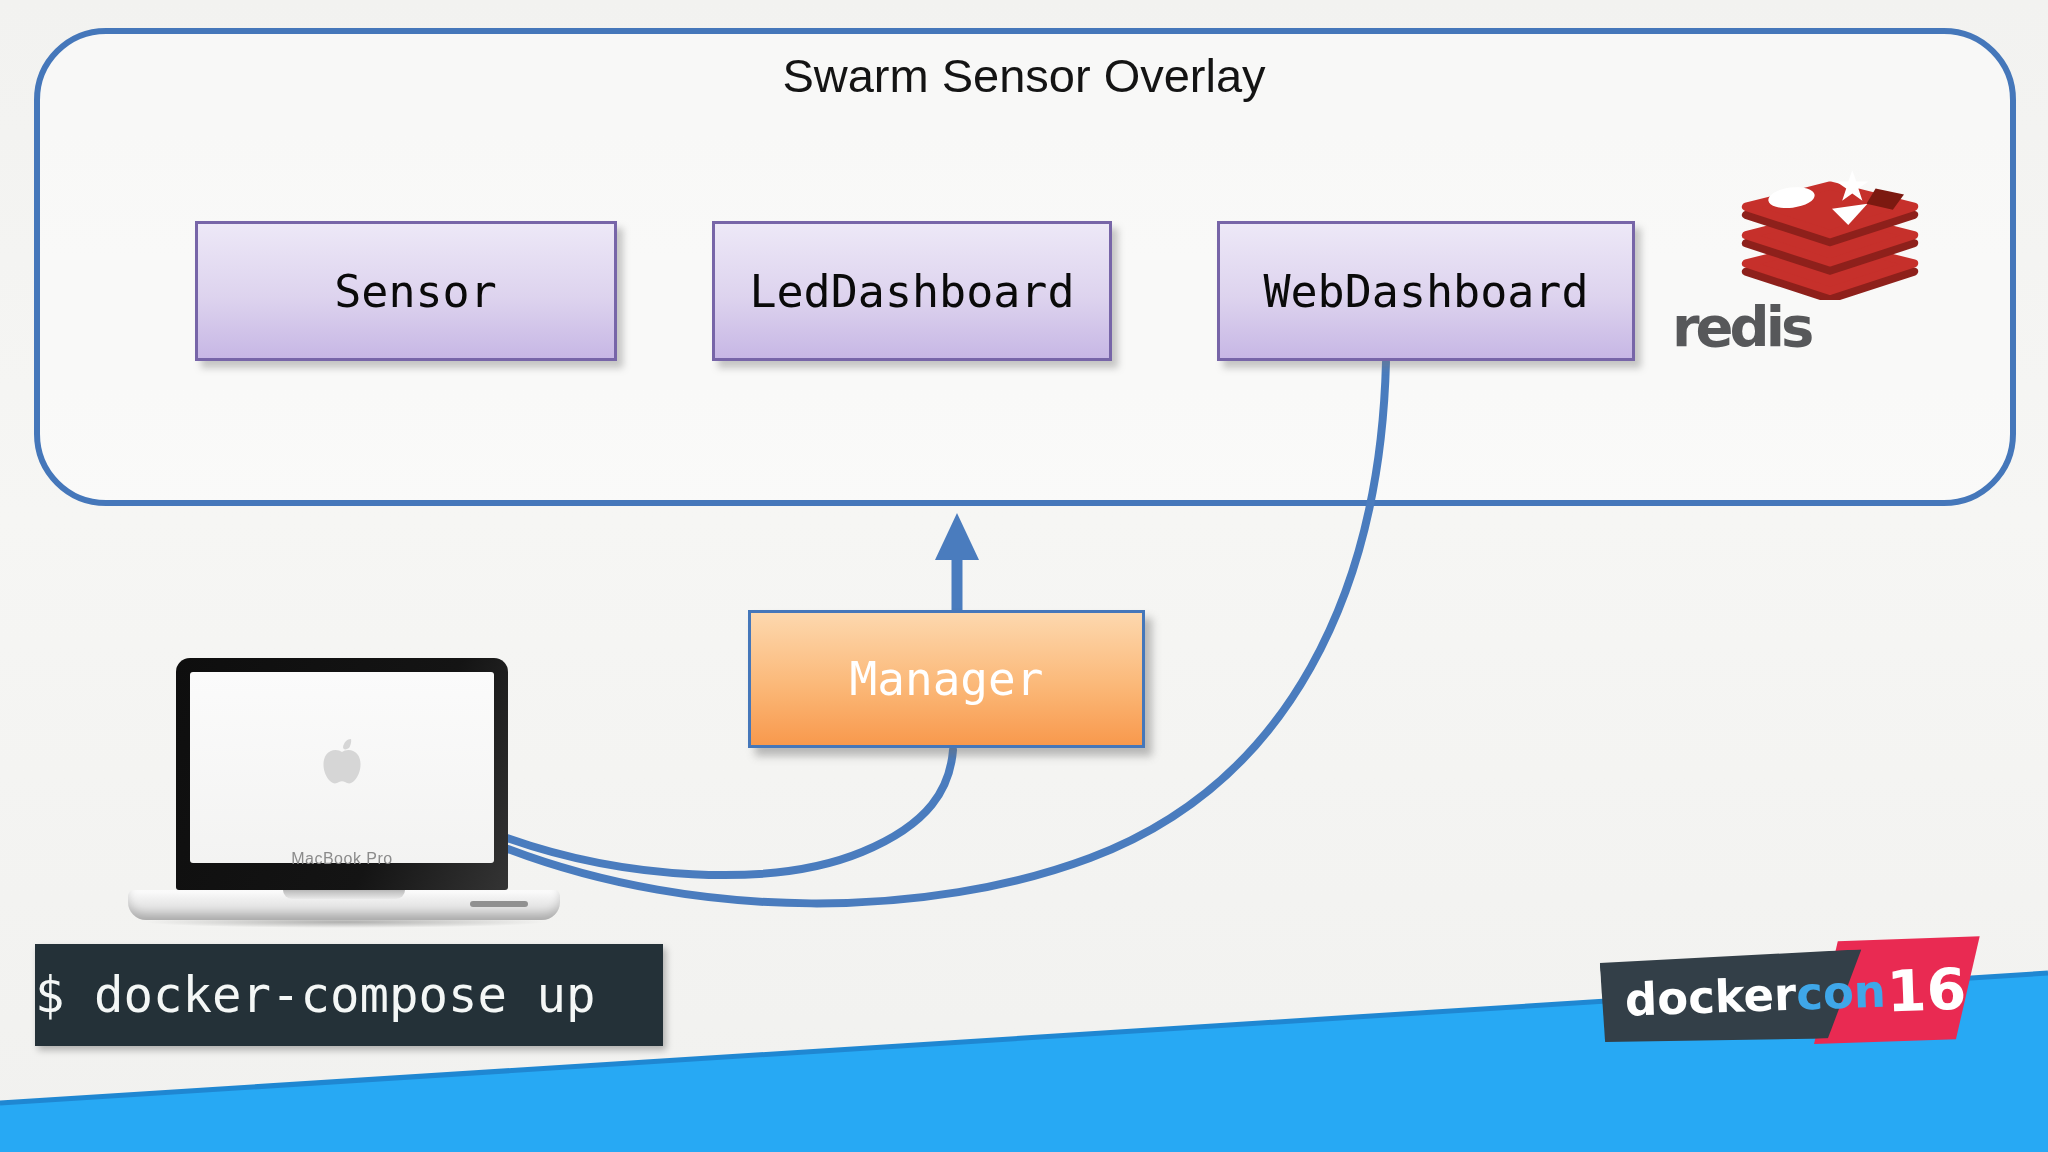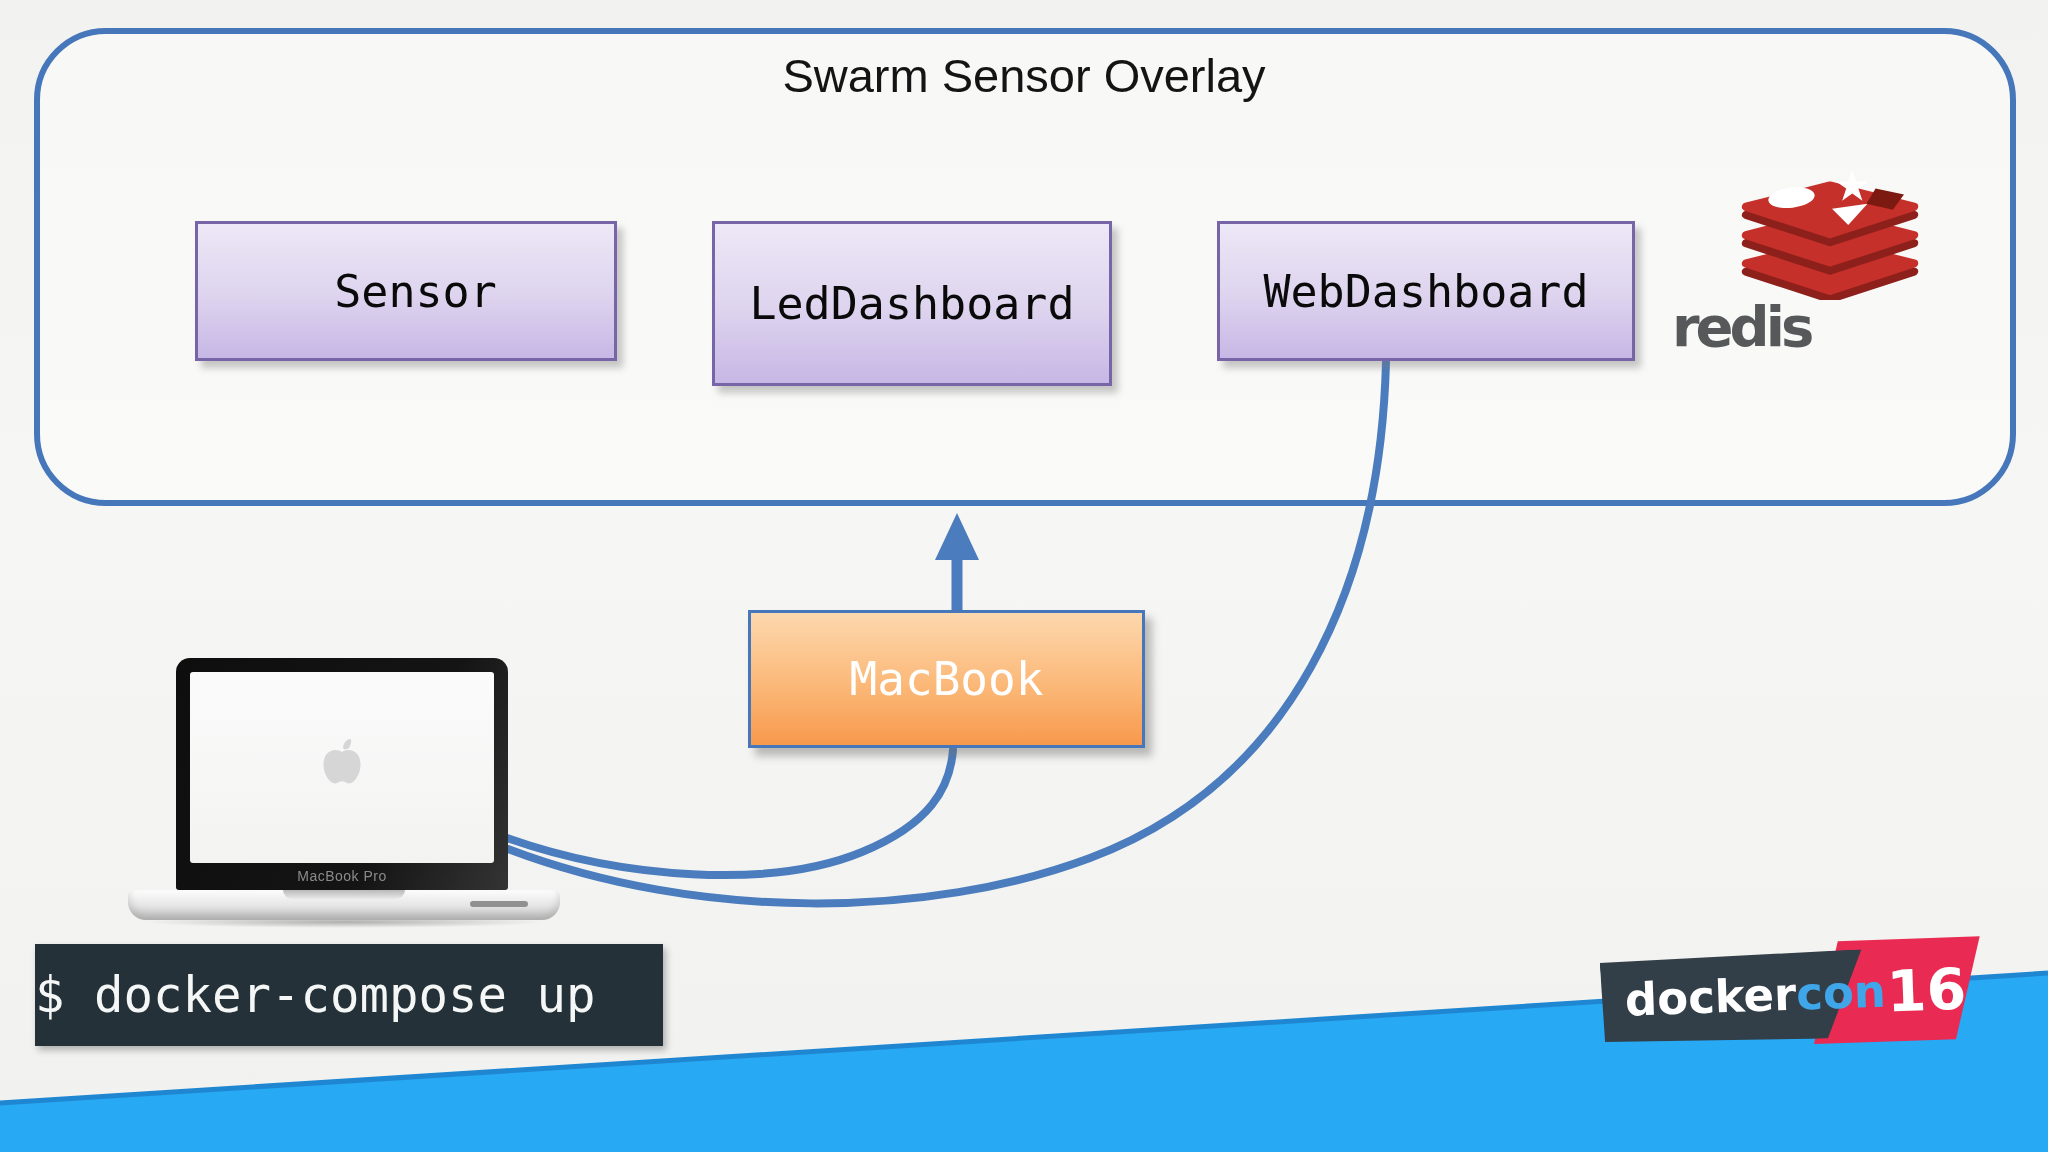--- a/index.html
+++ b/index.html
@@ -22,21 +22,21 @@
   
   .svc{
     box-sizing:border-box; display:flex; align-items:center; justify-content:center;
     background:linear-gradient(180deg,#ede8f7 0%,#ddd3ee 55%,#c7b7e5 100%);
     border:3px solid #7765a8;
     box-shadow:6px 7px 7px rgba(120,120,120,0.4);
     font-family:"DejaVu Sans Mono", monospace;
     font-size:45px; color:#0a0a0a; z-index:4;
   }
   #svc-sensor{left:195px; top:221px; width:422px; height:140px;padding-left:19px;}
-  #svc-led   {left:712px; top:221px; width:400px; height:165px;}
+  #svc-led   {left:712px; top:221px; width:400px; height:140px;}
   #svc-web   {left:1185px;top:221px; width:418px; height:140px;margin-left:32px;}
   
   .manager-box{
     left:748px; top:610px; width:397px; height:138px; box-sizing:border-box;
     display:flex; align-items:center; justify-content:center;
     background:linear-gradient(180deg,#fdd8ae 0%,#fbb878 55%,#f8994d 100%);
     border:3px solid #4577ba;
     box-shadow:7px 8px 8px rgba(110,110,110,0.45);
     font-family:"DejaVu Sans Mono", monospace;
     font-size:46px; color:#ffffff; z-index:4;
@@ -54,22 +54,22 @@
     left:176px; top:658px; width:332px; height:232px;
     background:linear-gradient(295deg,#343434 0%,#141414 35%,#0e0e0e 100%);
     border-radius:14px 14px 3px 3px; z-index:4;
   }
   .lap-display{
     position:absolute; left:14px; top:14px; right:14px; bottom:27px;
     background:linear-gradient(180deg,#fbfbfb,#f3f3f2); border-radius:3px;
     display:flex; align-items:center; justify-content:center;
   }
   .lap-model{
-    position:absolute; bottom:6px; left:0; width:100%; text-align:center;
-    font-size:14px; color:#8b8b8b; letter-spacing:0.5px;
+    position:absolute; bottom:22px; left:0; width:100%; text-align:center;
+    font-size:16px; color:#8b8b8b; letter-spacing:0.5px;
   }
   .lap-base{
     left:128px; top:890px; width:432px; height:30px;
     background:linear-gradient(180deg,#fdfdfd 0%,#e4e4e4 55%,#c9c9c9 100%);
     border-radius:6px 6px 18px 18px;
     box-shadow:inset 0 -6px 8px rgba(0,0,0,0.15); z-index:4;
   }
   .lap-notch{
     position:absolute; left:50%; transform:translateX(-50%); top:0;
     width:122px; height:9px; background:linear-gradient(180deg,#b9b9b9,#e9e9e9);
@@ -162,21 +162,21 @@
 
       <ellipse cx="57" cy="49" rx="23" ry="10" fill="#ffffff" transform="rotate(-7 57 49)"></ellipse>
       <polygon points="117,22 121,33 133,33 123,40 127,52 117,45 107,52 111,40 101,33 113,33" fill="#ffffff"></polygon>
       <polygon points="97,60 132,55 113,76" fill="#ffffff"></polygon>
       <polygon points="140,40 168,46 157,61 131,55" fill="#7c1910"></polygon>
     </svg>
     <div class="redis-word">redis</div>
   </div>
 
   <div class="abs manager-box">
-    <span>MacBook</span>
+    <span>Manager</span>
   </div>
 
   <div class="abs lap-shadow"></div>
   <div class="abs lap-screen">
     <div class="lap-display">
       <svg width="52" height="60" viewBox="0 0 52 60">
         <path d="M33 10 c3 -5 2 -9 2 -9 c-4 0 -7 3 -8 8 c0 3 3 3 6 1 z" fill="#d6d6d6"></path>
         <path d="M26 14 c-4 -3 -12 -3 -16 3 c-5 8 -2 20 4 26 c3 3 6 3 9 1 c2 -1 4 -1 6 0 c3 2 6 2 9 -1 c6 -6 9 -18 4 -26 c-4 -6 -12 -6 -16 -3 z" fill="#d6d6d6"></path>
       </svg>
     </div>

